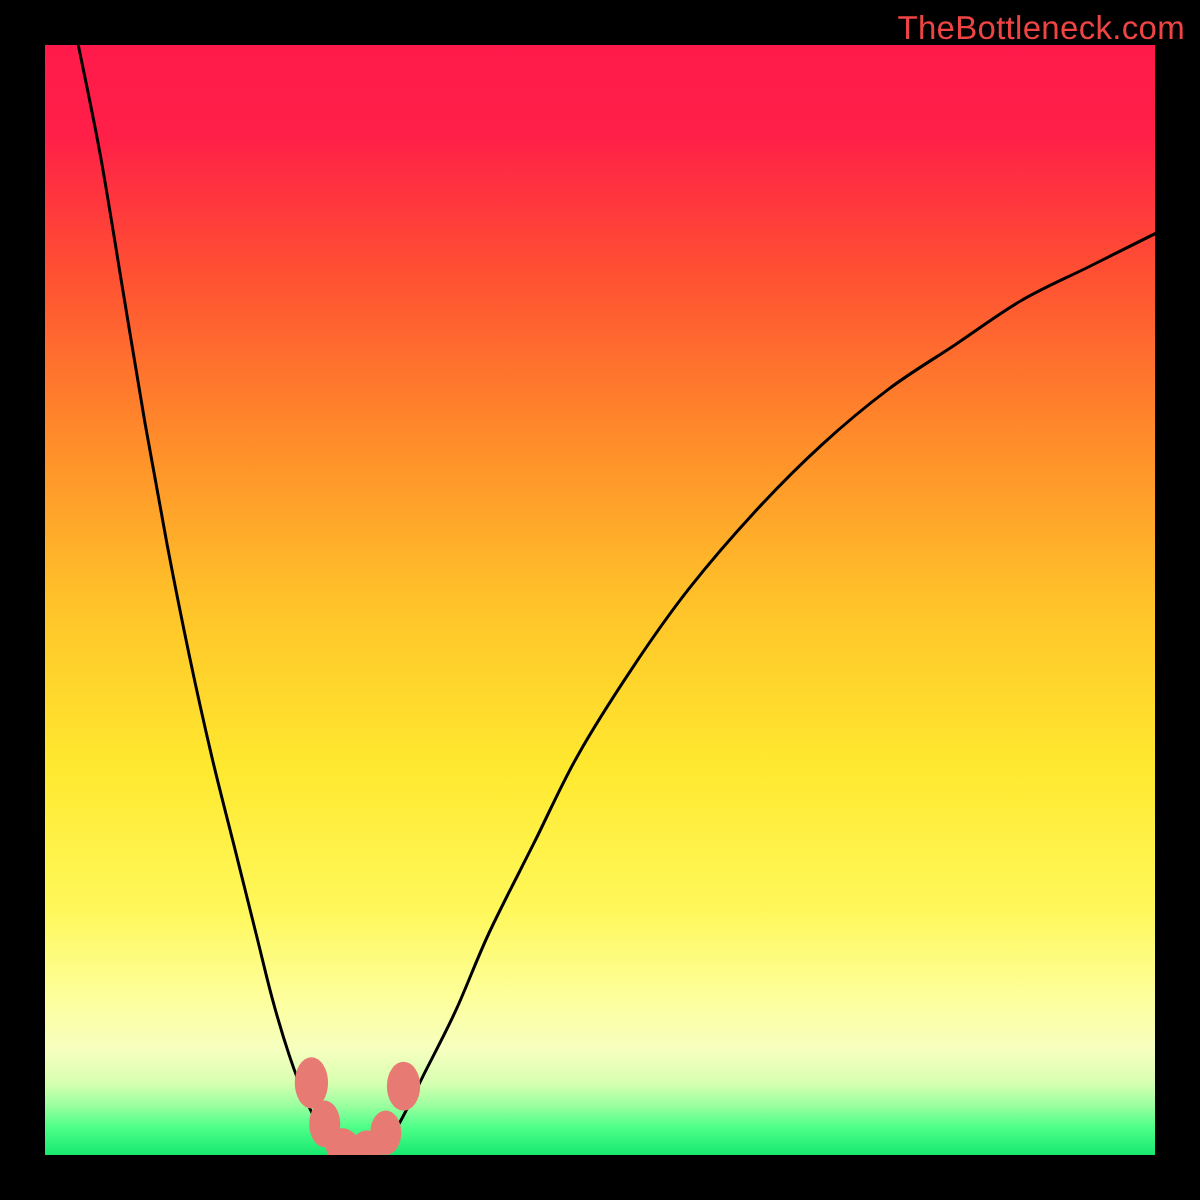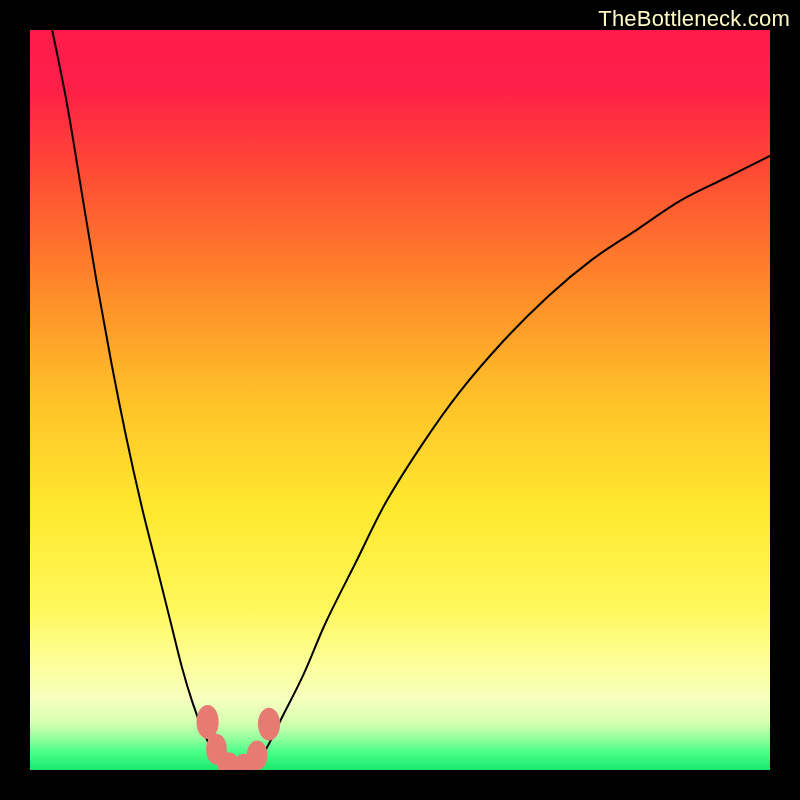--- a/index.html
+++ b/index.html
@@ -23,21 +23,21 @@
     position: absolute;
     left: 0;
     top: 0;
     width: 740px;
     height: 740px;
   }
   .attribution {
     position: absolute;
     top: 6px;
     right: 10px;
-    color: #fef9c3;
+    color: #ef4444;
     font-size: 22px;
     font-weight: 500;
     letter-spacing: 0.2px;
   }
   svg { display: block; }
 </style>
 </head>
 <body>
 
 <div class="attribution">TheBottleneck.com</div>

